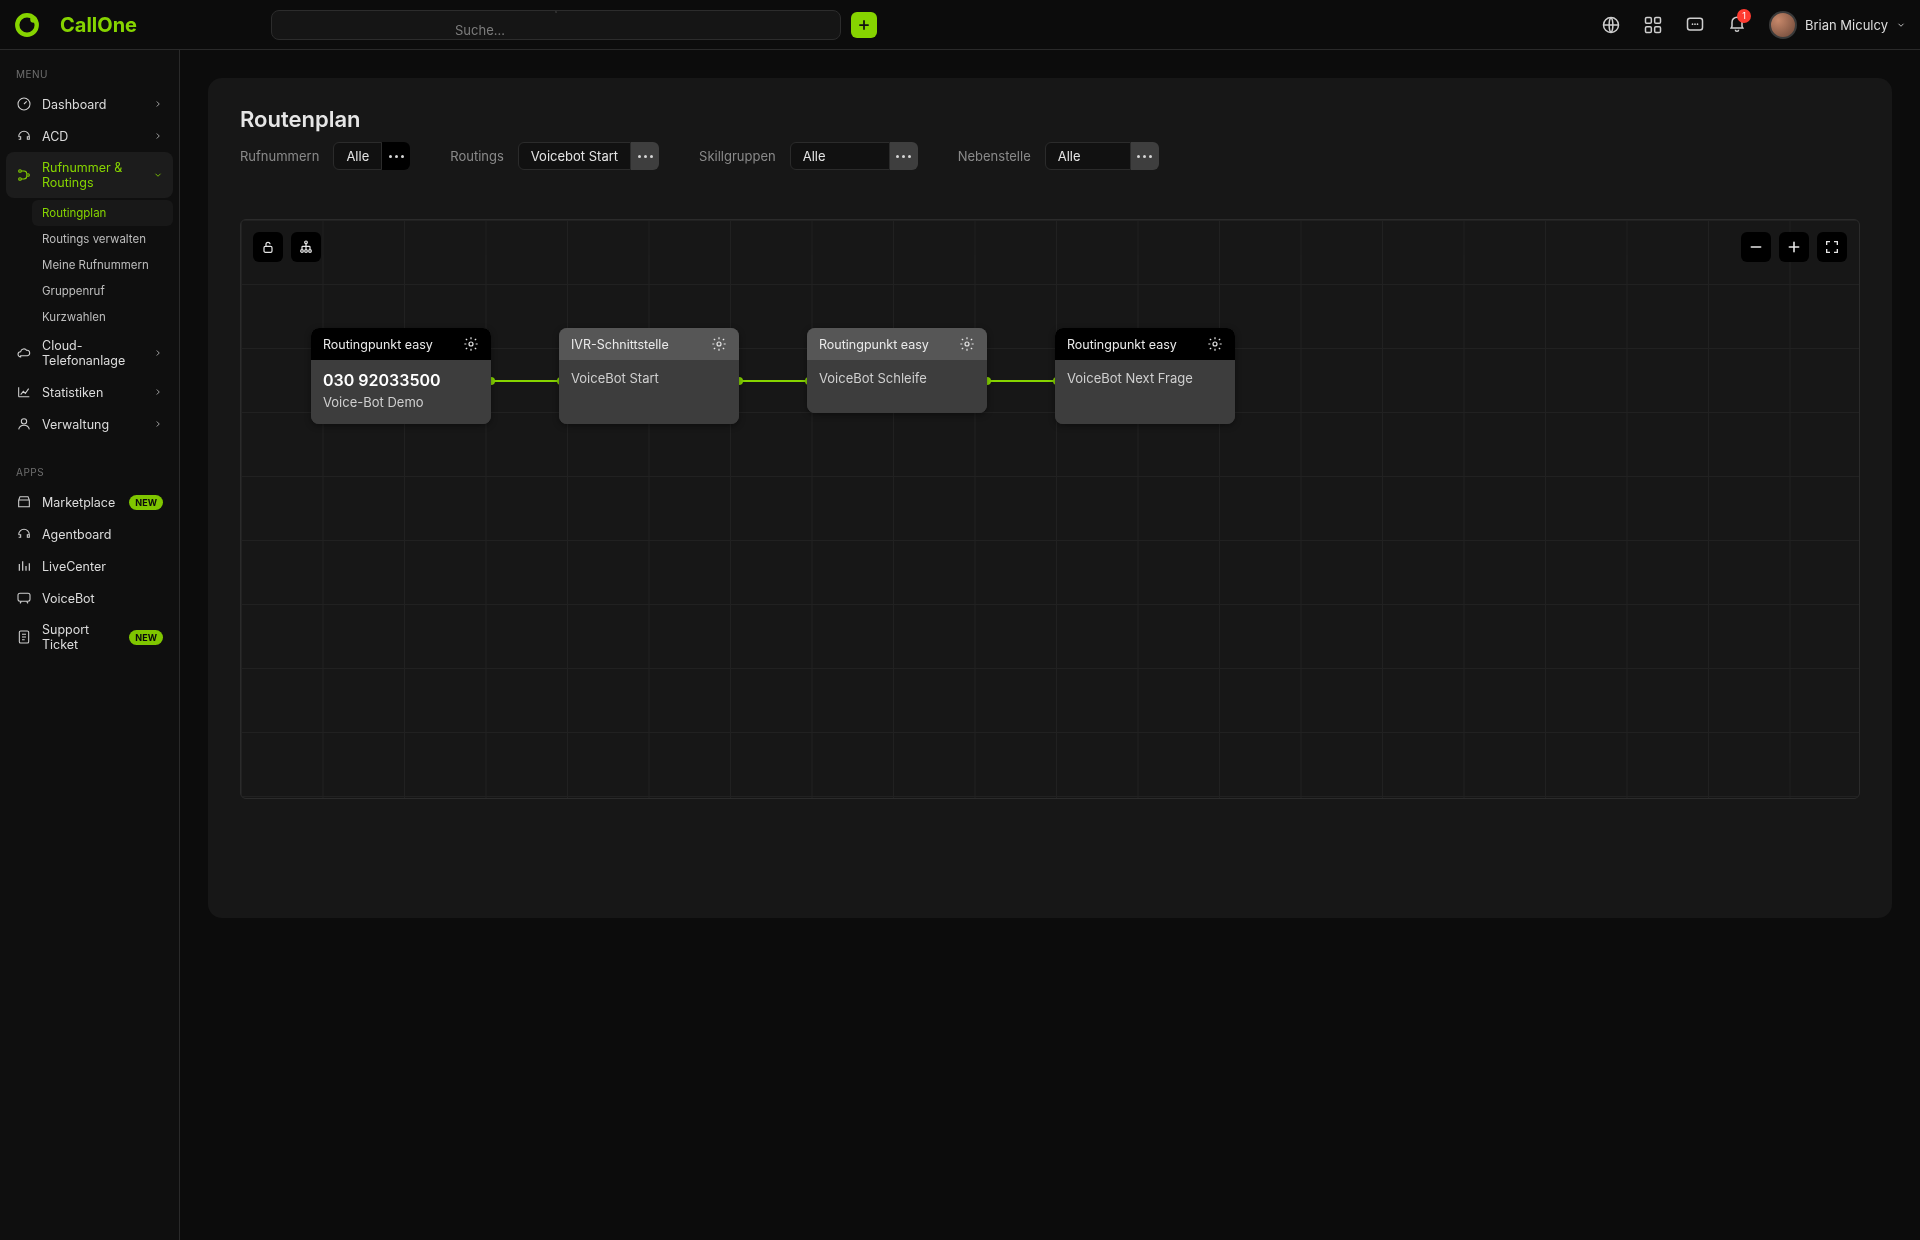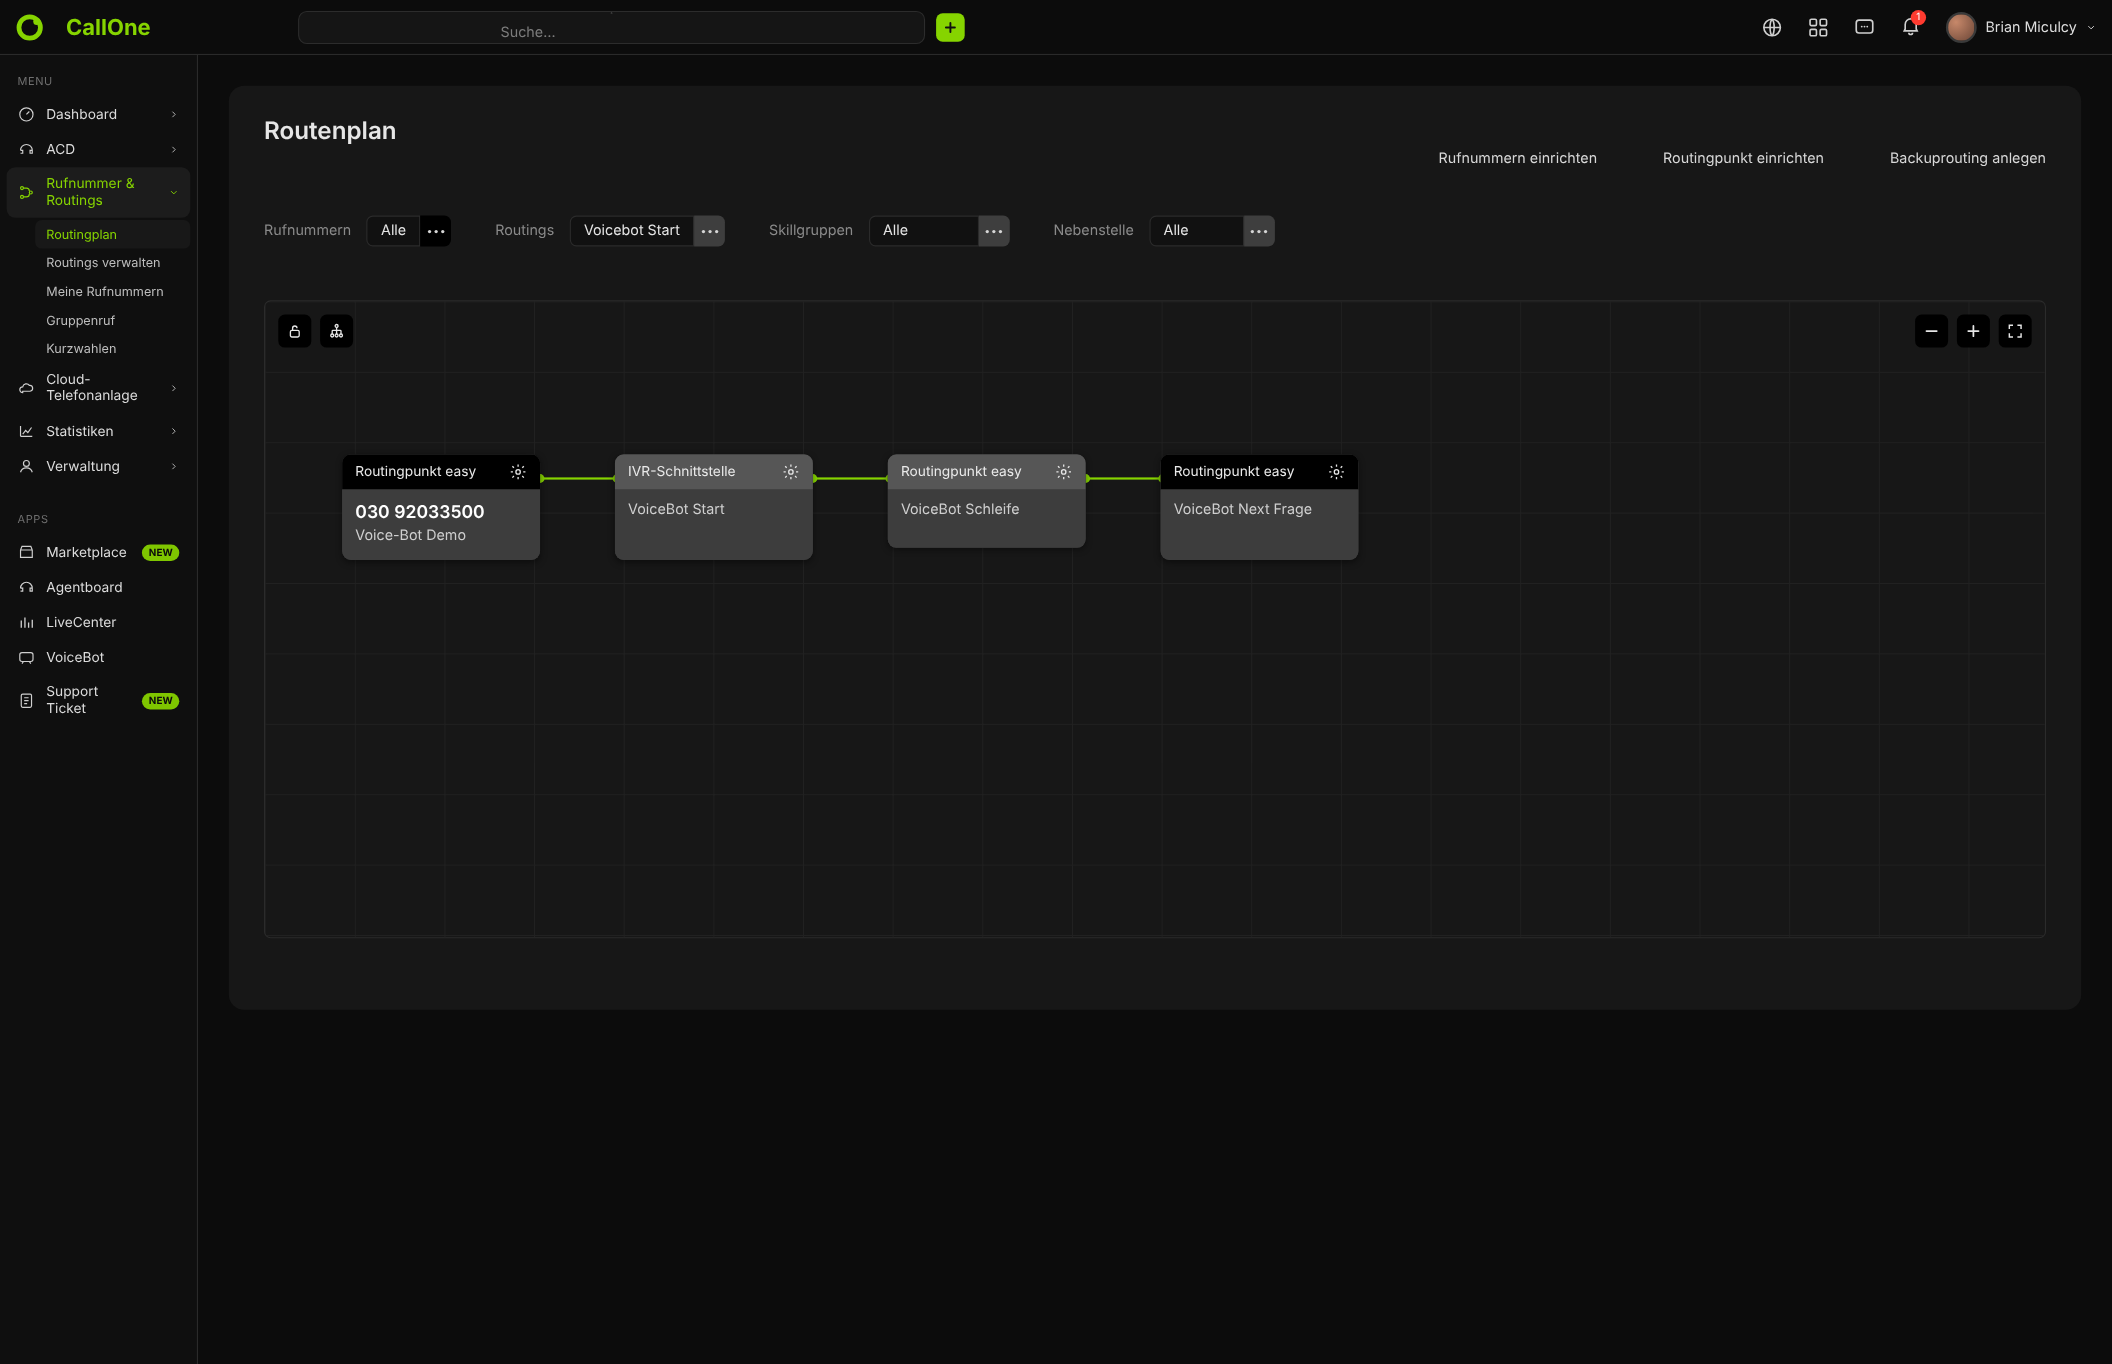--- a/index.html
+++ b/index.html
@@ -64,21 +64,21 @@
   .fgroup .select{border-top-right-radius:0;border-bottom-right-radius:0;}
   .fgroup .dots{border-top-left-radius:0;border-bottom-left-radius:0;}
   
   .canvas{border:1px solid #2b2b2b;border-radius:6px;background:var(--panel);height:580px;position:relative;overflow:hidden;}
   .grid{position:absolute;inset:0;background-image:linear-gradient(#2a2a2a 1px,transparent 1px),linear-gradient(90deg,#2a2a2a 1px,transparent 1px);background-size:81.5px 64px;opacity:.55;}
   .toolbar-left{position:absolute;top:12px;left:12px;display:flex;gap:8px;}
   .toolbar-right{position:absolute;top:12px;right:12px;display:flex;gap:8px;}
   .tbtn{width:30px;height:30px;border-radius:6px;background:#000;display:flex;align-items:center;justify-content:center;color:#e6e6e6;}
   .tbtn svg{width:16px;height:16px;}
   
-  .node{position:absolute;width:180px;border-radius:8px;background:#3d3d3d;overflow:hidden;box-shadow:0 2px 6px rgba(0,0,0,.4);margin-top:31px;}
+  .node{position:absolute;width:180px;border-radius:8px;background:#3d3d3d;overflow:hidden;box-shadow:0 2px 6px rgba(0,0,0,.4);}
   .node .head{display:flex;align-items:center;justify-content:space-between;padding:8px 12px;font-size:12.5px;color:#eaeaea;}
   .node.dark .head{background:#000;}
   .node.grey .head{background:#565656;}
   .node .gear{width:16px;height:16px;color:#e6e6e6;}
   .node .body{padding:10px 12px 14px;background:#3d3d3d;font-size:13px;color:#cfcfcf;}
   .node .big{font-size:16px;font-weight:600;color:#fff;margin-bottom:4px;}
   .edge{position:absolute;height:2px;background:var(--green);}
   .edge::before,.edge::after{content:"";position:absolute;top:-3px;width:8px;height:8px;border-radius:50%;background:var(--green);}
   .edge::before{left:-4px;}
   .edge::after{right:-4px;}
@@ -256,25 +256,20 @@
         </svg>
       <span>Support Ticket</span>
       <span class="badge-new">NEW</span>
     </div>
   </aside>
 
   <main class="main">
     <div class="page-card">
       <h1 class="page-title">Routenplan</h1>
 
-      <div class="actions">
-        <a class="action">Rufnummern einrichten</a>
-        <a class="action">Routingpunkt einrichten</a>
-        <a class="action">Backuprouting anlegen</a>
-      </div>
 
       <div class="filters">
         <div class="filter">
           <span class="flabel">Rufnummern</span>
           <div class="fgroup">
             <div class="select">Alle</div>
             <div class="dots dark">
                 <span></span>
                 <span></span>
                 <span></span>

